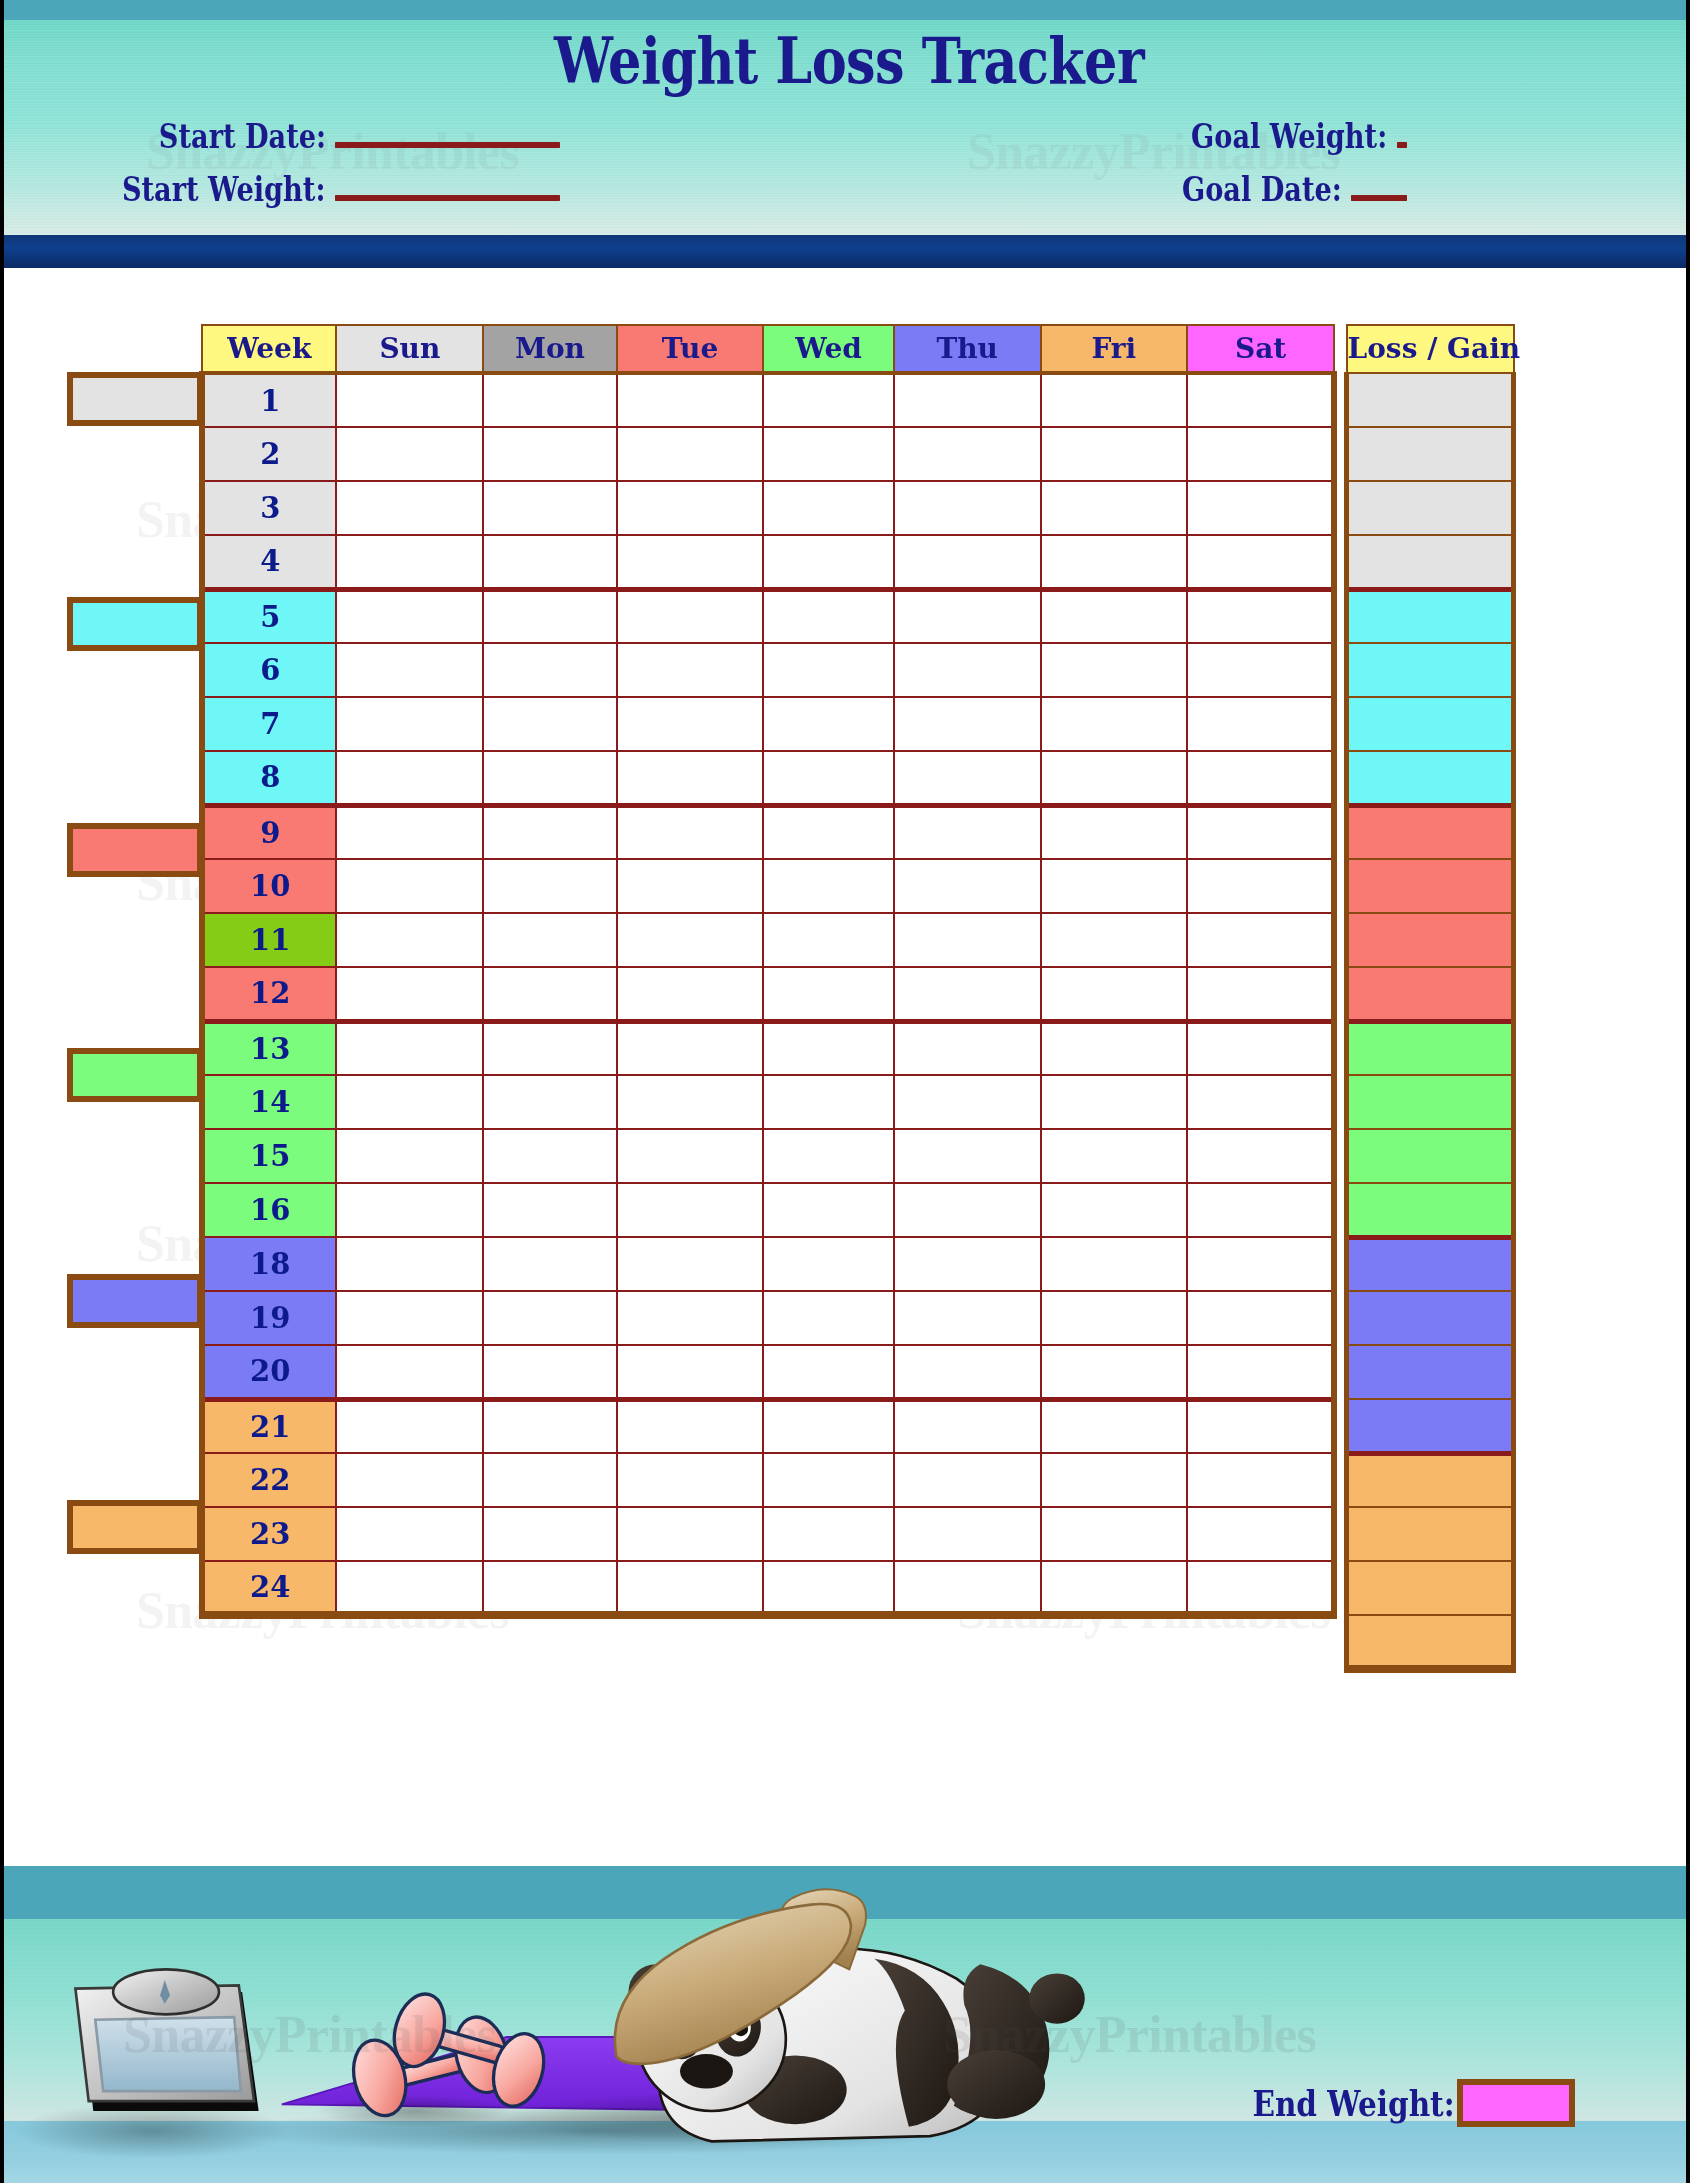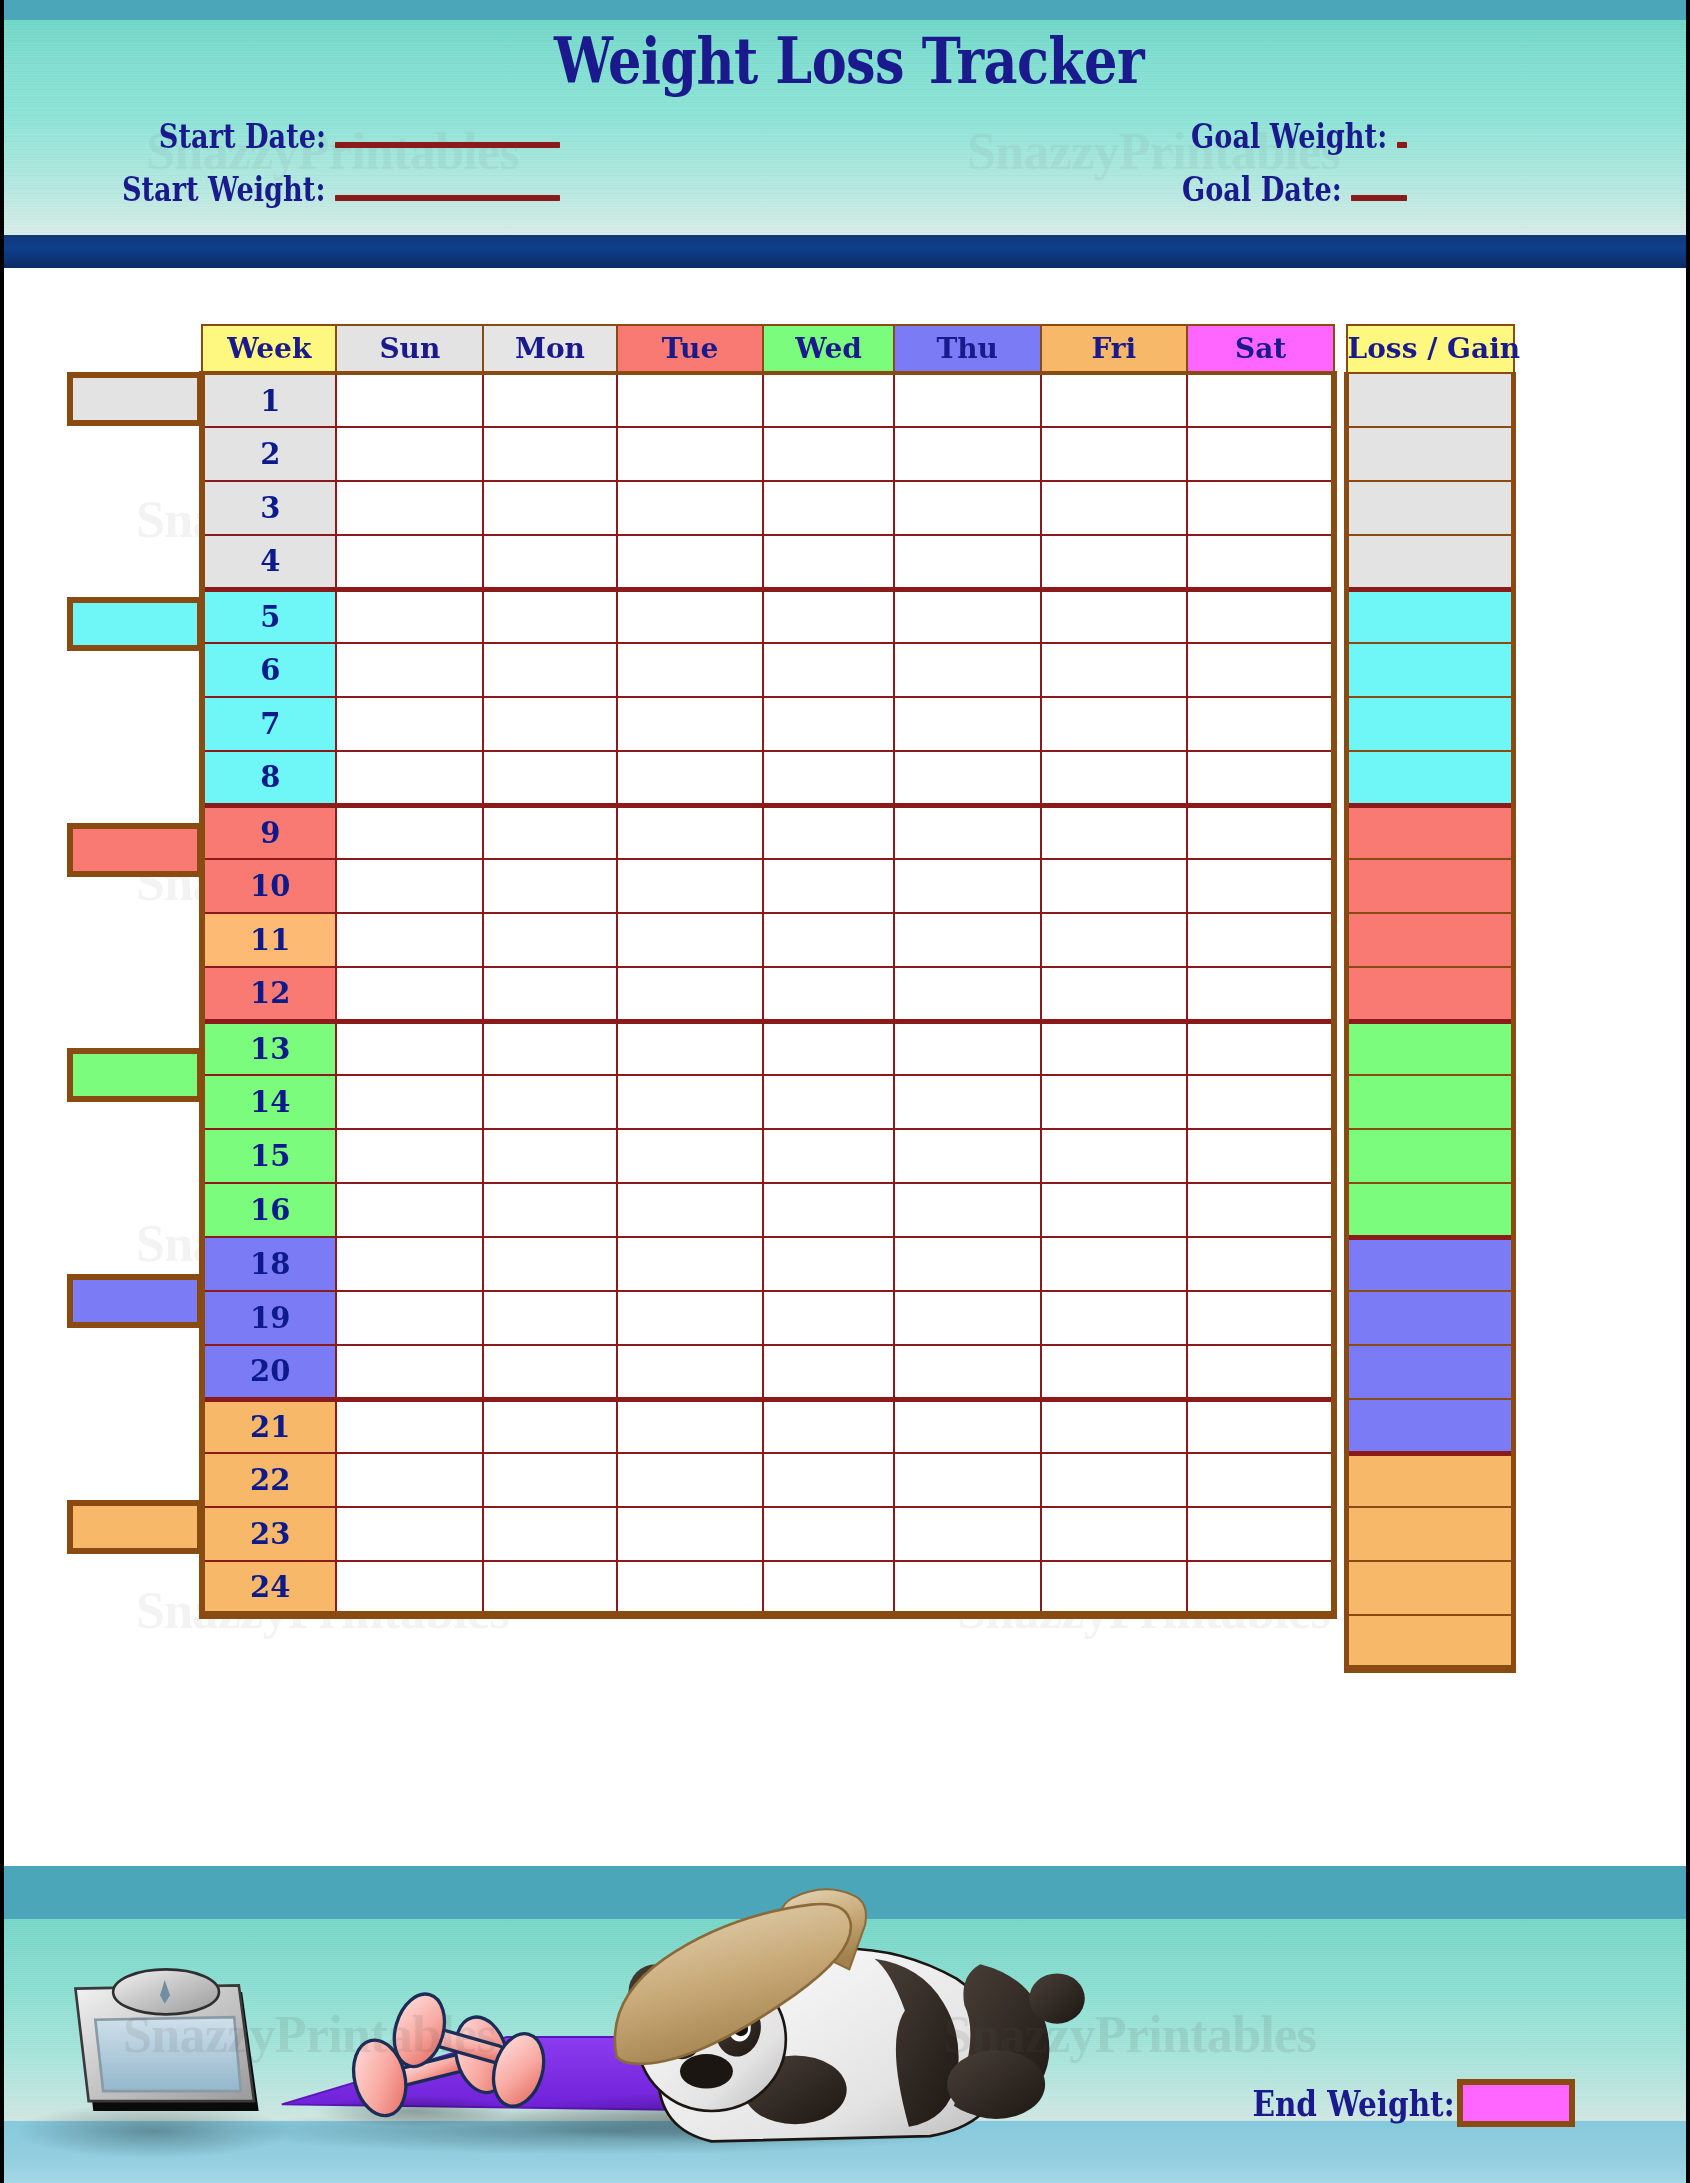--- a/index.html
+++ b/index.html
@@ -143,21 +143,21 @@
     <div class="gtab" style="top:499px;background:#F97A72;"></div>
     <div class="gtab" style="top:724px;background:#7CFC7C;"></div>
     <div class="gtab" style="top:950px;background:#7B7BF5;"></div>
     <div class="gtab" style="top:1176px;background:#F8B86A;"></div>
 
     <table class="tbl" id="maintbl">
       <thead>
         <tr class="hdr">
           <th style="background:#FFF880;width:132px;">Week</th>
           <th style="background:#E3E3E3;width:144px;">Sun</th>
-          <th style="background:#e5e5e5;width:131px;">Mon</th>
+          <th style="background:#a3a3a3;width:131px;">Mon</th>
           <th style="background:#F97A72;width:144px;">Tue</th>
           <th style="background:#7CFC7C;width:128px;">Wed</th>
           <th style="background:#7B7BF5;width:144px;">Thu</th>
           <th style="background:#F8B86A;width:144px;">Fri</th>
           <th style="background:#FF66FF;width:144px;">Sat</th>
         </tr>
       </thead>
       <tbody id="mainbody">
           <tr>
             <td class="wkcell" style="background: rgb(227, 227, 227);">1</td>
@@ -253,21 +253,21 @@
             <td class="wkcell" style="background: rgb(249, 122, 114);">10</td>
             <td class="daycell"></td>
             <td class="daycell"></td>
             <td class="daycell"></td>
             <td class="daycell"></td>
             <td class="daycell"></td>
             <td class="daycell"></td>
             <td class="daycell"></td>
           </tr>
           <tr>
-            <td class="wkcell" style="background: #fdba74;">11</td>
+            <td class="wkcell" style="background: #84cc16;">11</td>
             <td class="daycell"></td>
             <td class="daycell"></td>
             <td class="daycell"></td>
             <td class="daycell"></td>
             <td class="daycell"></td>
             <td class="daycell"></td>
             <td class="daycell"></td>
           </tr>
           <tr>
             <td class="wkcell" style="background: rgb(249, 122, 114);">12</td>

